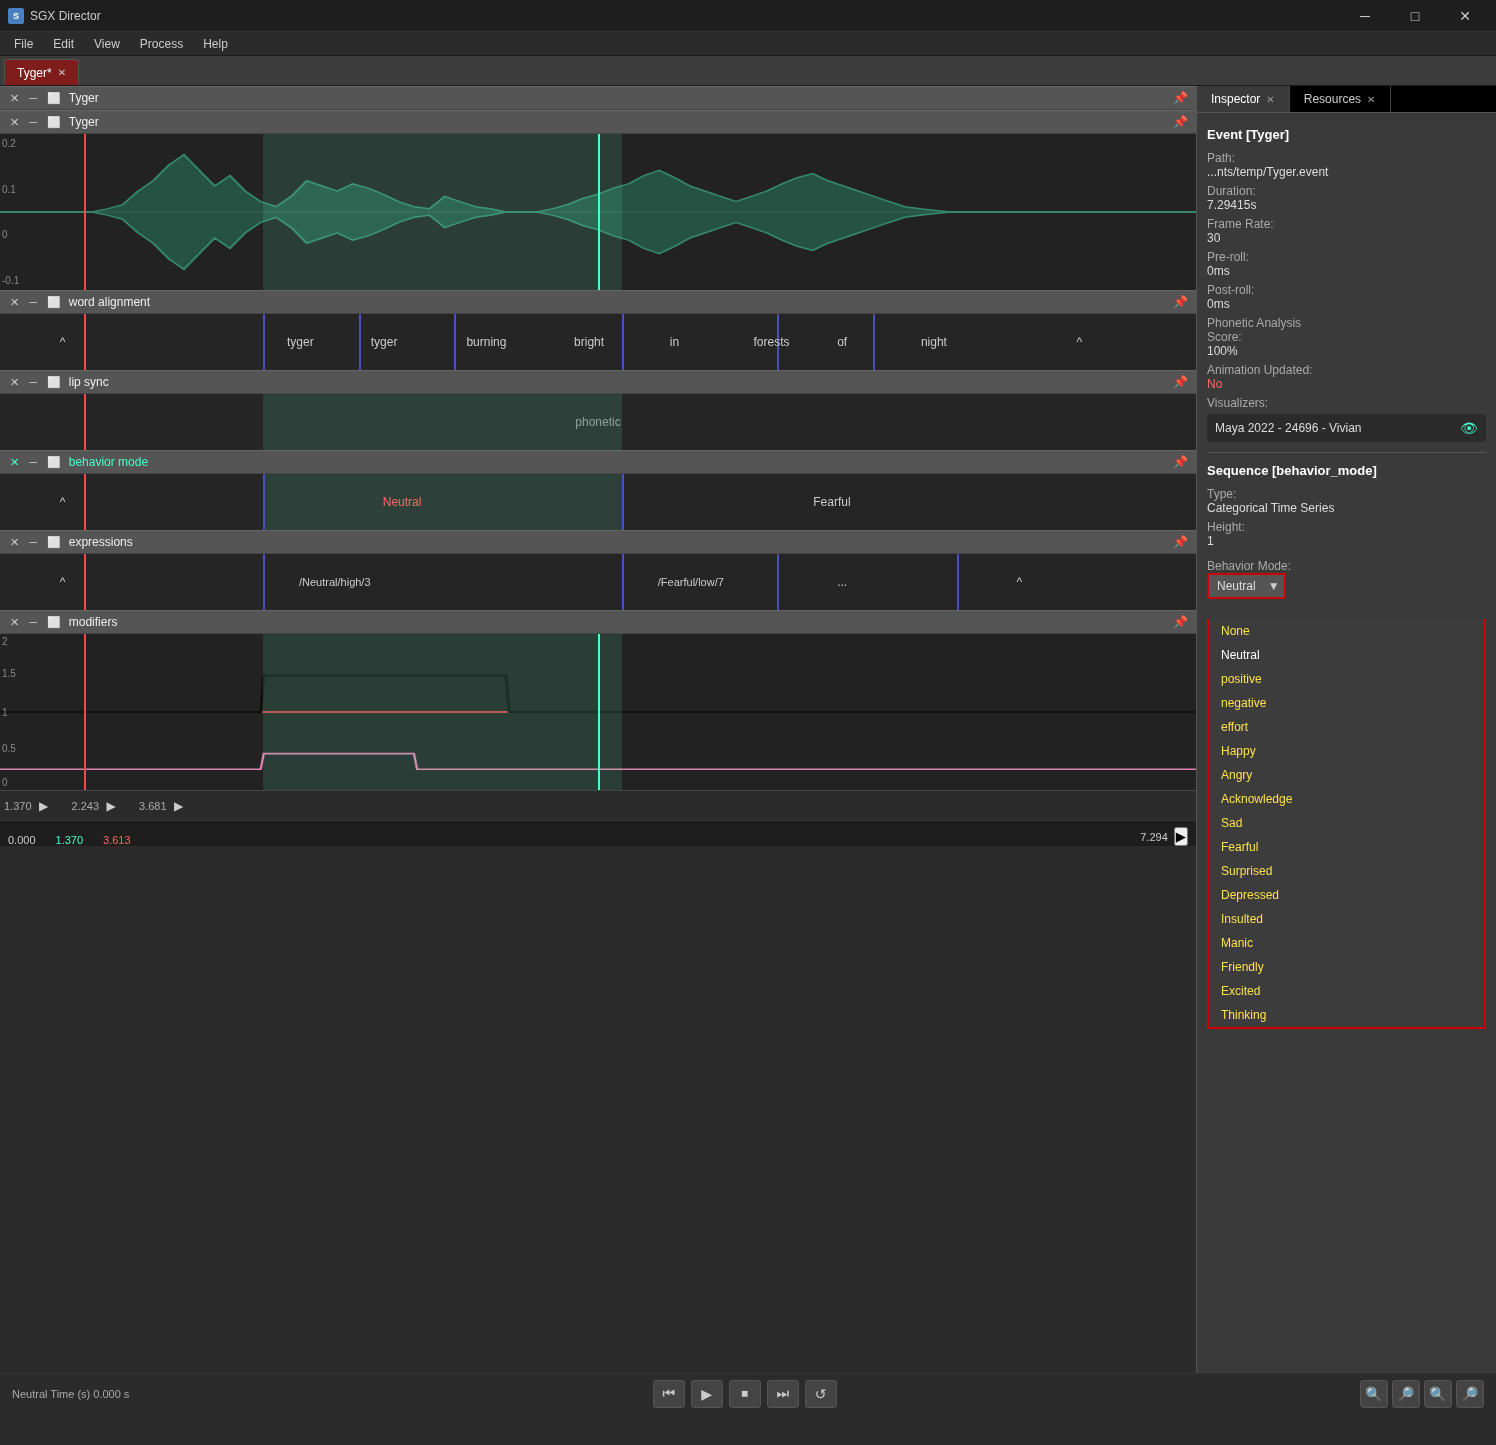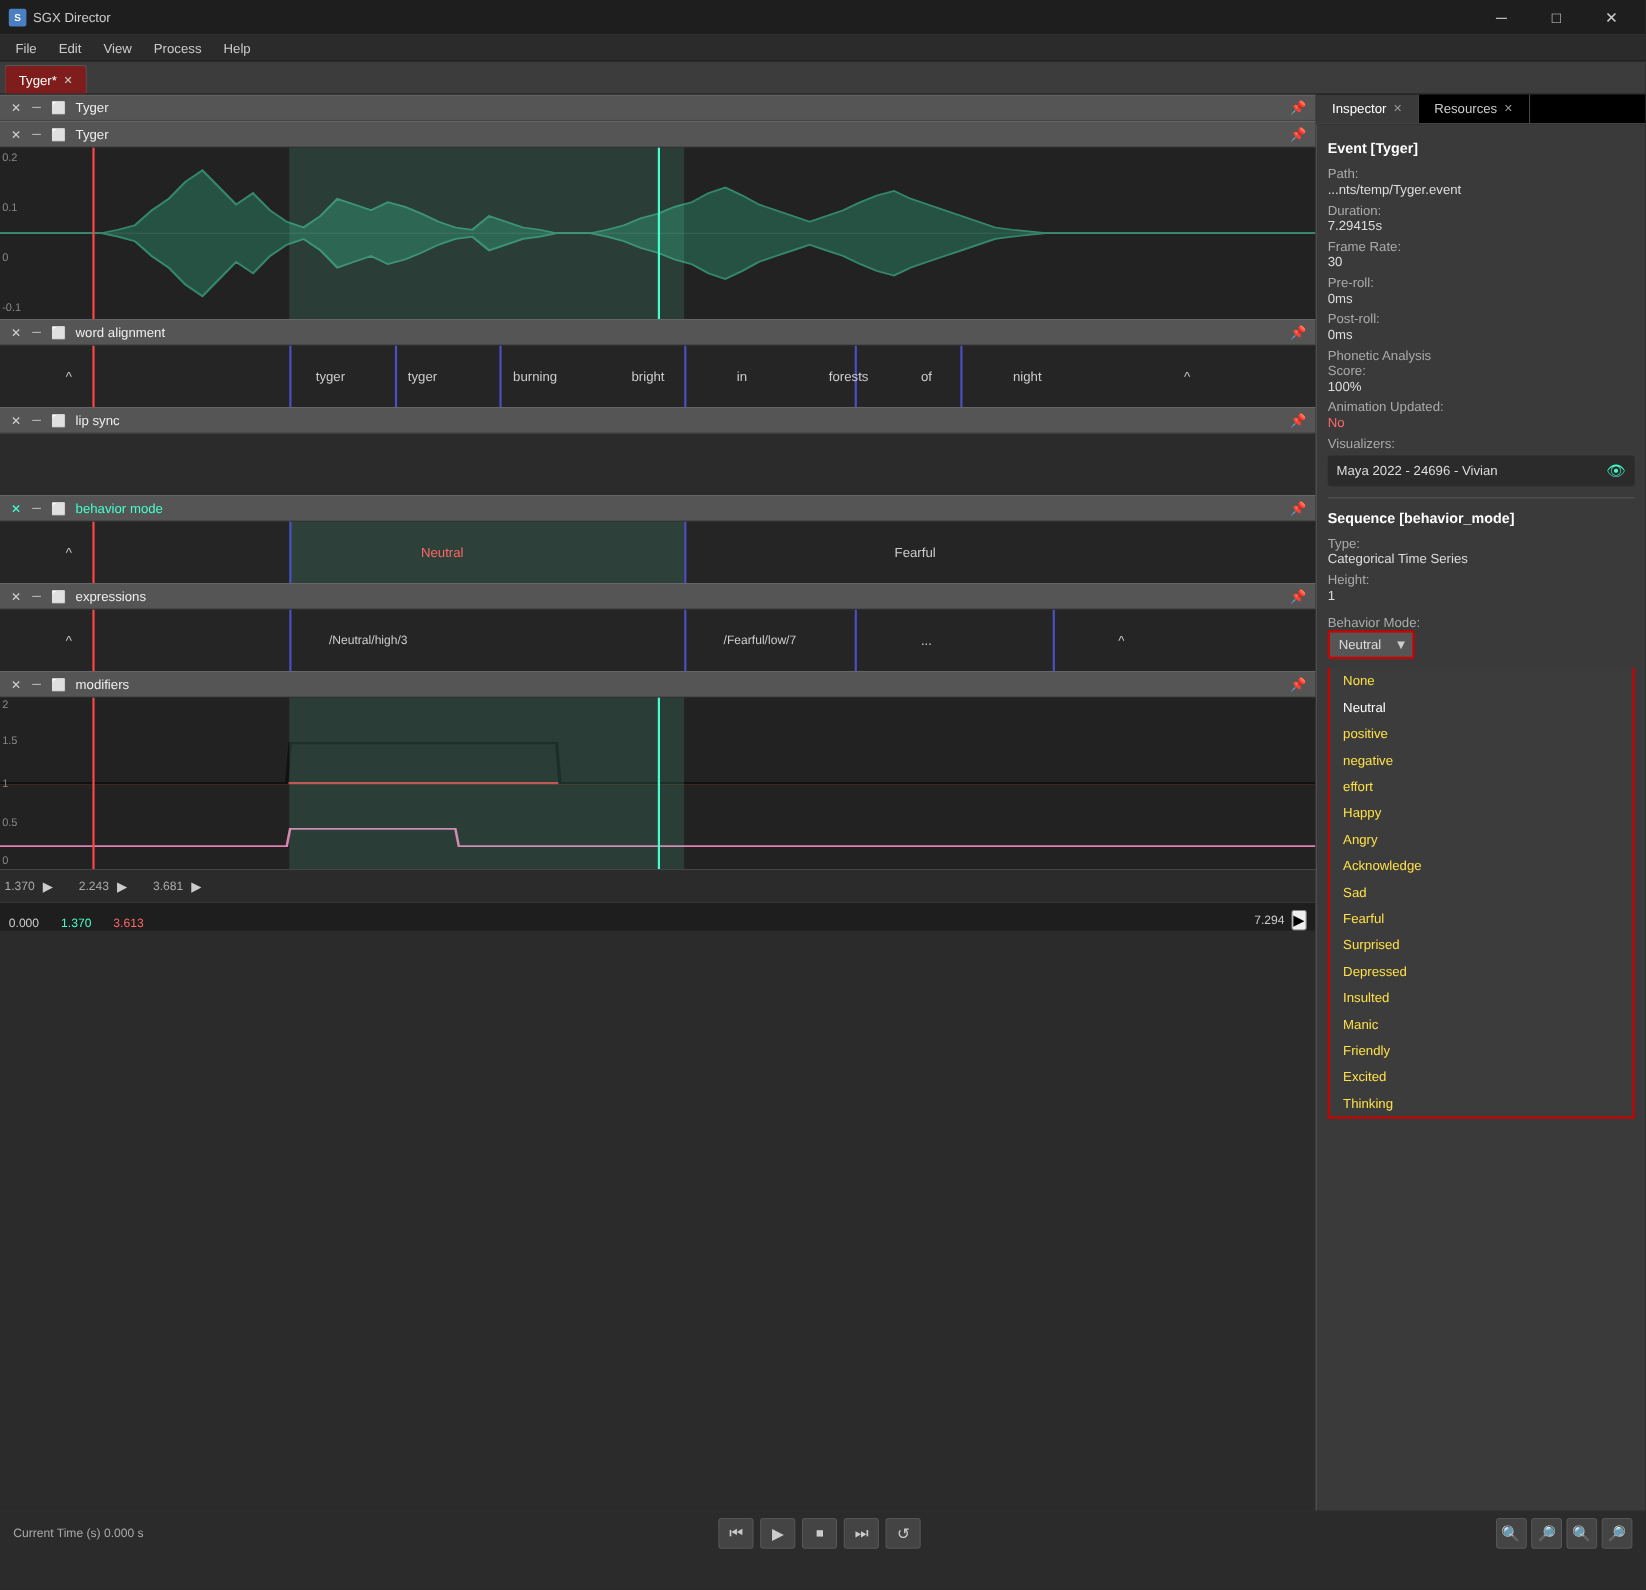--- a/index.html
+++ b/index.html
@@ -120,21 +120,21 @@
 
     .insp-divider { height: 1px; background: #555; margin: 10px 0; }
 
     
     .visualizer-row { display: flex; align-items: center; background: #2b2b2b; padding: 6px 8px; border-radius: 3px; margin-bottom: 4px; }
     .visualizer-label { flex: 1; font-size: 12px; color: #ddd; }
     .eye-icon { color: #4fc; cursor: pointer; font-size: 14px; }
 
     
     #behavior-dropdown { position: relative; margin-top: 10px; }
-    #behavior-dropdown .insp-row { margin-bottom: 8px; }
+    #behavior-dropdown .insp-row { margin-bottom: 20px; }
 
     .dropdown-wrapper { position: relative; }
     .dropdown-select { width: 100%; background: #555; border: 2px solid #c00; color: #ddd; padding: 4px 28px 4px 8px; font-size: 12px; cursor: pointer; appearance: none; border-radius: 2px; }
     .dropdown-arrow { position: absolute; right: 6px; top: 50%; transform: translateY(-50%); color: #ccc; pointer-events: none; font-size: 12px; }
 
     
     .dropdown-list { background: #3c3c3c; border: 2px solid #c00; border-top: none; position: relative; z-index: 100; }
     .dropdown-option { padding: 5px 12px; font-size: 12px; color: #fde047; cursor: pointer; }
     .dropdown-option.selected { color: #fff; }
 
@@ -251,20 +251,25 @@
       </div>
     </div>
 
     <div id="lipsync-section">
       <div class="section-header">
         <span class="hbtn">✕</span>
         <span class="hbtn">─</span>
         <span class="hbtn">⬜</span>
         <span class="title">lip sync</span>
         <span class="pin">📌</span>
+      </div>
+      <div id="lipsync-content" style="height:55px; background:#252525; position:relative; overflow:hidden; display:flex; align-items:center; justify-content:center;">
+        <div class="lipsync-highlight"></div>
+        <div class="lipsync-cursor-red"></div>
+        <span class="phonetic-label">phonetic</span>
       </div>
     </div>
 
     <div id="behavior-section">
       <div class="section-header">
         <span class="hbtn section-header-green-x">✕</span>
         <span class="hbtn">─</span>
         <span class="hbtn">⬜</span>
         <span class="title green">behavior mode</span>
         <span class="pin">📌</span>
@@ -470,21 +475,21 @@
           <div class="dropdown-option">Thinking</div>
         </div>
       </div>
 
     </div>
   </div>
 
 </div>
 
 <div id="transport">
-  <span class="transport-left">Current Time (s) 0.000 s</span>
+  <span class="transport-left">Neutral Time (s) 0.000 s</span>
   <div class="transport-center">
     <button class="transport-btn">⏮</button>
     <button class="transport-btn">▶</button>
     <button class="transport-btn">⏹</button>
     <button class="transport-btn">⏭</button>
     <button class="transport-btn">↺</button>
   </div>
   <div class="transport-right">
     <button class="zoom-btn">🔍</button>
     <button class="zoom-btn">🔎</button>

